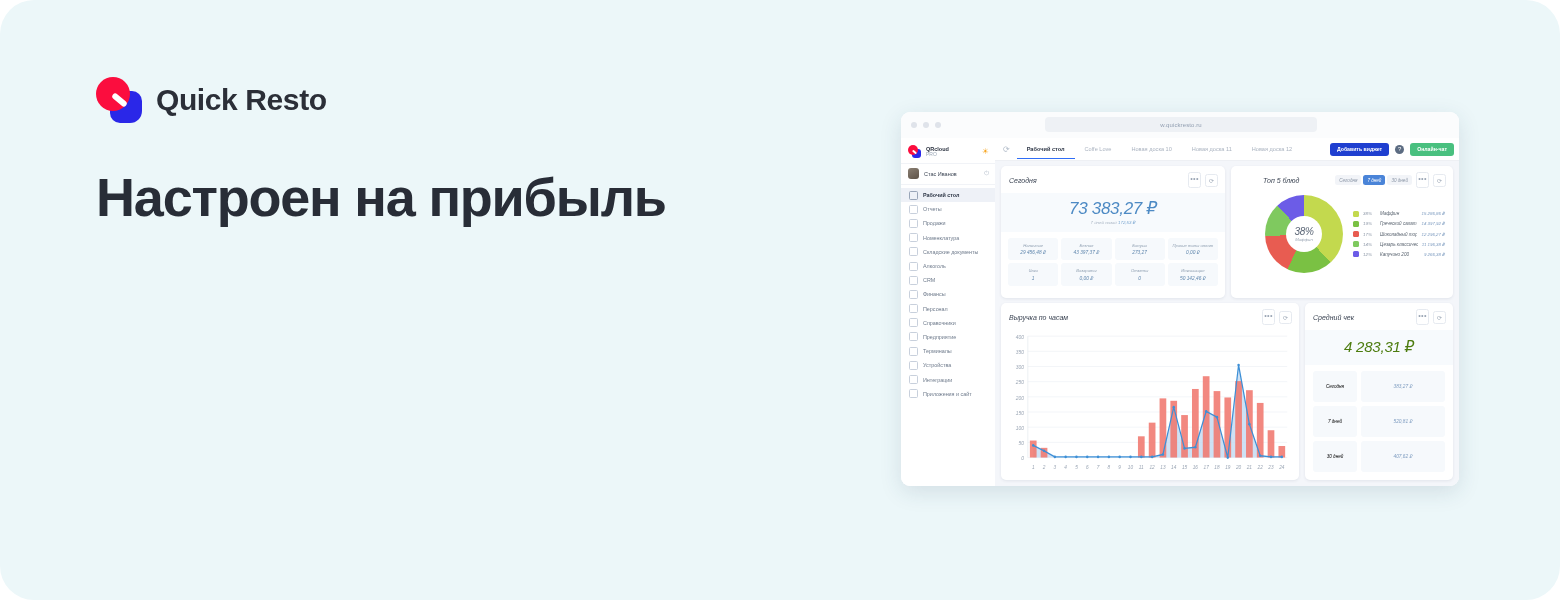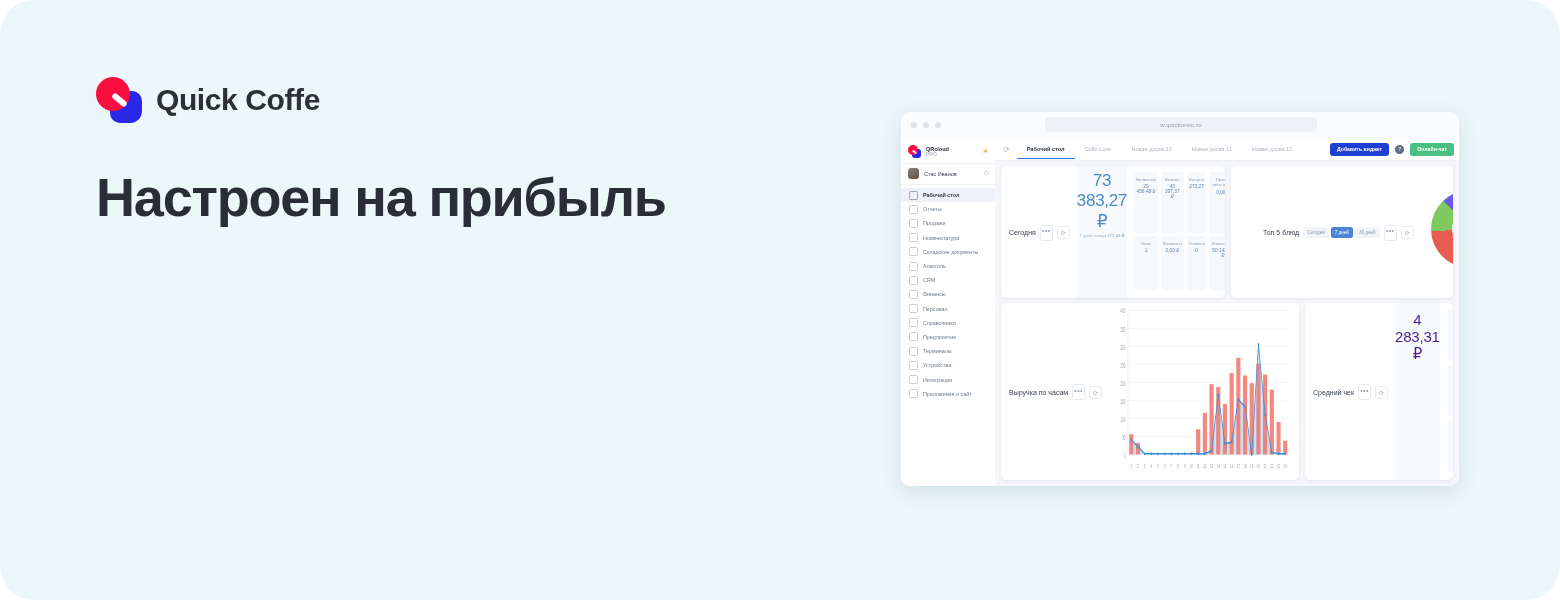--- a/index.html
+++ b/index.html
@@ -117,21 +117,21 @@
   .btn-chat{
     background:#49c07f;color:#fff;font-size:5.2px;font-weight:bold;
     padding:3.5px 7px;border-radius:3px;white-space:nowrap;
   }
 
   .row{display:flex;gap:6px;}
   .row.r1{height:132px;}
   .row.r2{flex:1;}
   .card{
     background:#fff;border-radius:5px;box-shadow:0 1px 3px rgba(40,60,90,.09);
-    display:flex;flex-direction:row;overflow:hidden;
+    display:flex;flex-direction:column;overflow:hidden;font-style:italic;
   }
   .card-hd{
     display:flex;align-items:center;padding:6px 7px 5px 8px;gap:4px;
   }
   .card-ttl{font-size:7px;color:#3b4453;flex:1;white-space:nowrap;}
   .seg{display:flex;gap:2px;}
   .seg div{
     font-size:4.6px;color:#8b96a6;background:#f2f4f8;border-radius:2.5px;
     padding:2.6px 4px;white-space:nowrap;
   }
@@ -178,21 +178,21 @@
   .lg-val{font-size:4.4px;color:#7e9cc0;white-space:nowrap;}
 
   
   .card-chart{flex:1;min-width:0;}
   .plot{position:relative;flex:1;margin:0 8px 6px 6px;}
   .plot svg{width:100%;height:100%;display:block;}
 
   
   .card-avg{width:148px;flex:0 0 auto;}
   .avg-big{background:#f7fafd;padding:8px 0 9px 0;text-align:center;}
-  .avg-big .amt{font-size:15px;color:#4c1d95;letter-spacing:-0.2px;}
+  .avg-big .amt{font-size:15px;color:#4d7c0f;letter-spacing:-0.2px;}
   .avg-rows{padding:6px 8px 8px 8px;display:flex;flex-direction:column;gap:4px;flex:1;}
   .avg-row{display:flex;gap:4px;flex:1;}
   .avg-k{
     width:44px;background:#f6f9fc;border-radius:3px;display:flex;
     align-items:center;justify-content:center;font-size:4.6px;color:#77839
 
 3;flex:0 0 auto;
   }
   .avg-v{
     flex:1;background:#f6f9fc;border-radius:3px;display:flex;
@@ -205,21 +205,21 @@
 <div class="stage">
   <div class="bg-card"></div>
 
   <div class="left">
     <div class="logo">
       <div class="logo-mark">
         <div class="blue"></div>
           <div class="red"></div>
           <div class="stick"></div>
       </div>
-      <div class="logo-text">Quick Coffe</div>
+      <div class="logo-text">Quick Resto</div>
     </div>
     <h1 class="headline">Настроен на прибыль</h1>
   </div>
 
   <div class="browser">
     <div class="chrome">
       <div class="dots">
         <div class="dot"></div>
         <div class="dot"></div>
         <div class="dot"></div>

